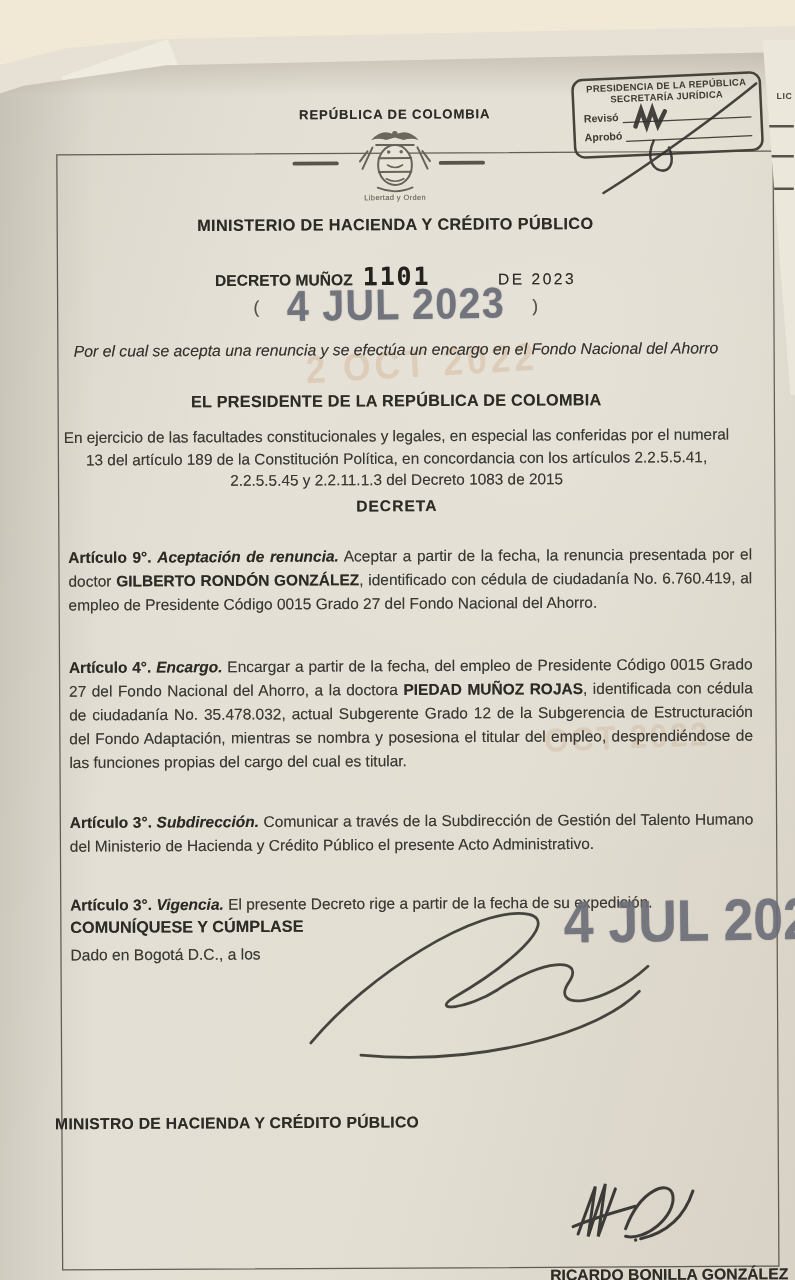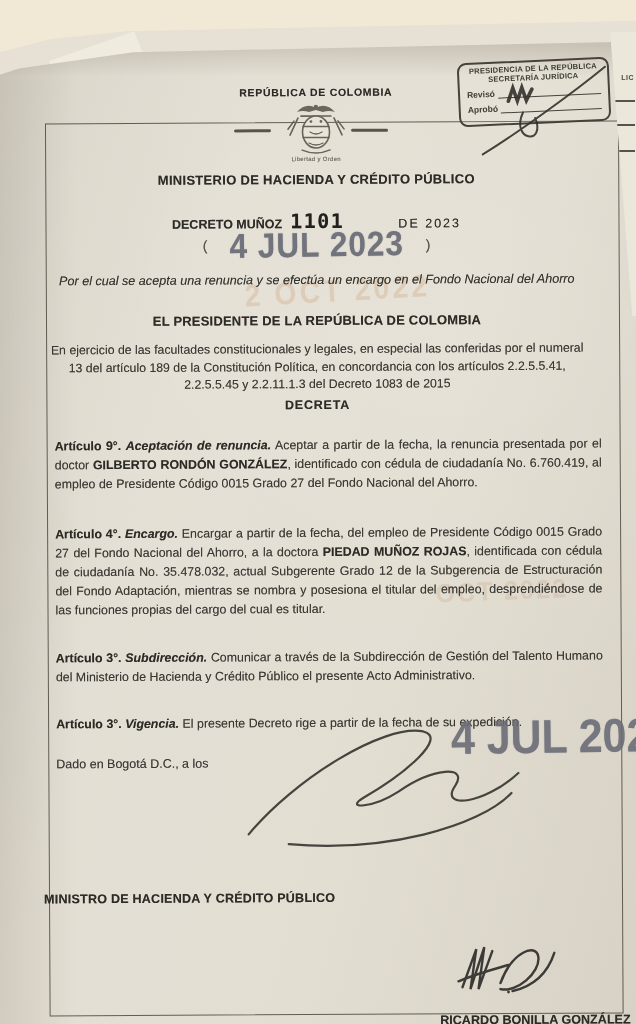--- a/index.html
+++ b/index.html
@@ -171,20 +171,21 @@
         <span class="art-title">Subdirección.</span>
         <span>Comunicar a través de la Subdirección de Gestión del Talento Humano del Ministerio de Hacienda y Crédito Público el presente Acto Administrativo.</span>
       </p>
 
       <p class="t article art4">
         <span class="art-label">Artículo 3°.</span>
         <span class="art-title">Vigencia.</span>
         <span>El presente Decreto rige a partir de la fecha de su expedición.</span>
       </p>
 
+      <div class="t bold order">COMUNÍQUESE Y CÚMPLASE</div>
       <div class="t place">Dado en Bogotá D.C., a los</div>
 
       <div class="sig-main">
         <svg width="300" height="130" viewBox="0 0 300 130">
           <g fill="none" stroke="#45443f" stroke-width="2.2" stroke-linecap="round">
             <path d="M15,112 C60,58 150,2 190,10 C215,16 172,52 130,76 C110,88 140,86 165,70 C200,46 235,44 222,64 C205,88 250,84 285,52"></path>
             <path d="M55,122 C150,131 245,106 278,72"></path>
           </g>
         </svg>
       </div>

